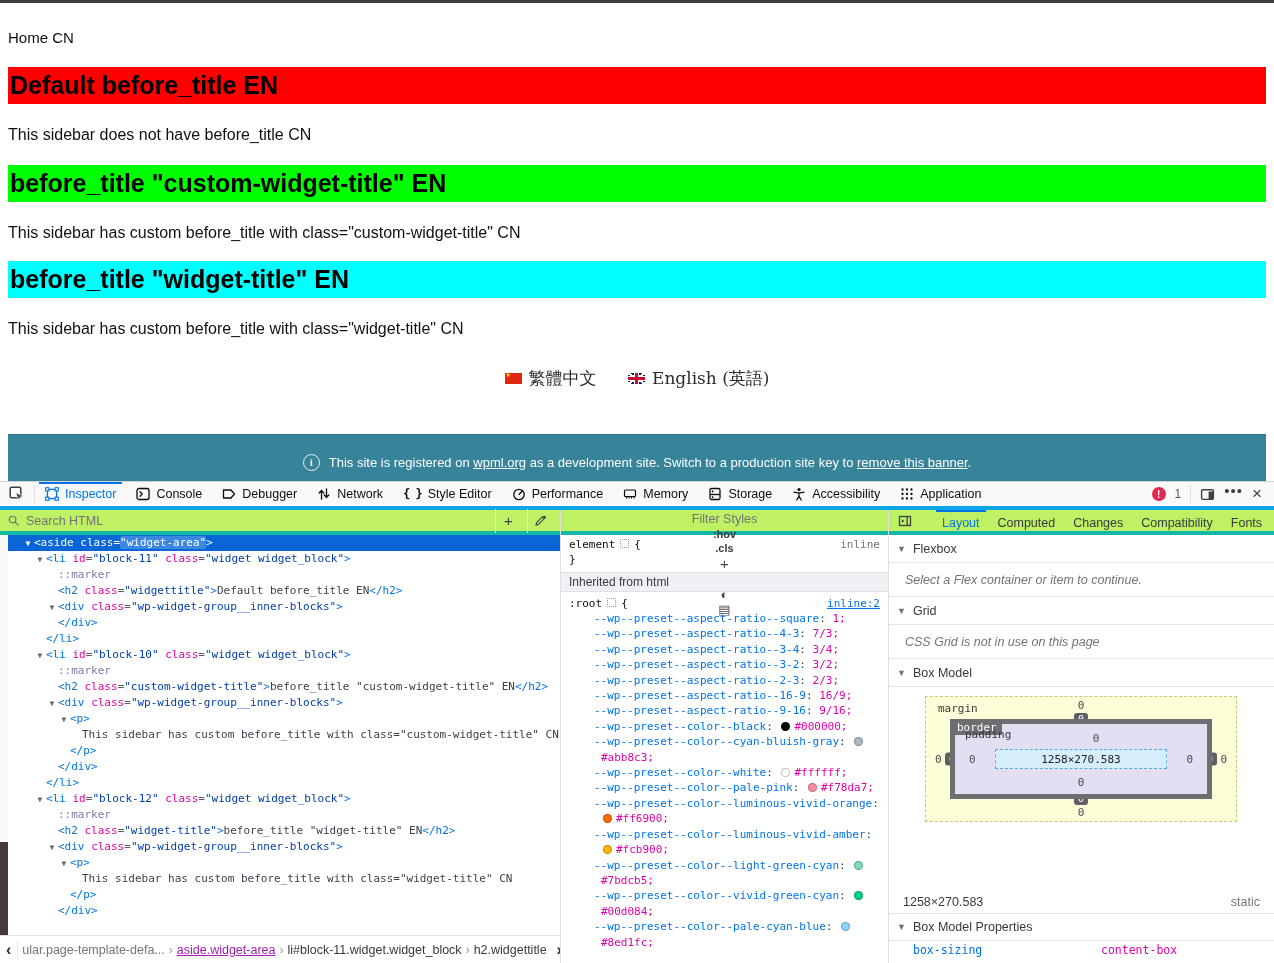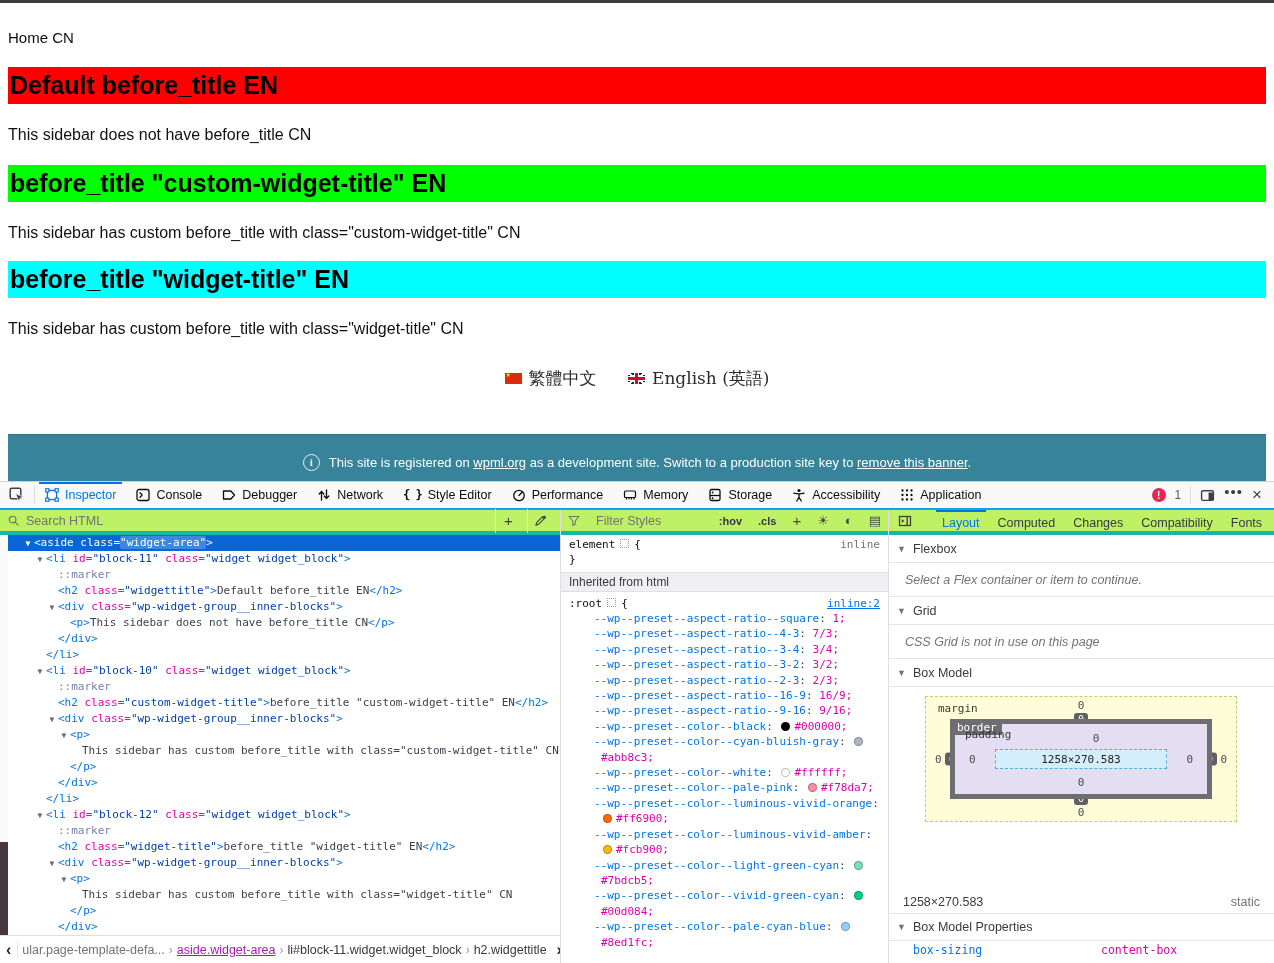--- a/index.html
+++ b/index.html
@@ -34,21 +34,21 @@
                  border-top:1px solid #2e7287; display:flex; align-items:center; justify-content:center; gap:9px;
                  color:#fff; font-size:13px; }
   .info-icon { width:17px; height:17px; border-radius:50%; border:1.6px solid #e8f2f5; color:#e8f2f5;
                font-size:11px; font-weight:bold; font-family:"Liberation Serif", serif;
                display:flex; align-items:center; justify-content:center; flex:0 0 auto; }
   #wpml-banner a { color:#fff; text-decoration:underline; cursor:pointer; }
 
   
   #devtools { position:absolute; top:481px; left:0; width:1274px; height:482px; background:#fff;
               border-top:1px solid #cfcfd4; font-size:12px; color:#0c0c0d; }
-  #dt-toolbar { height:28px; background:#f9f9fa; border-bottom:2px solid #0ea5e9; display:flex; align-items:stretch; }
+  #dt-toolbar { height:28px; background:#f9f9fa; border-bottom:4px solid #0ea5e9; display:flex; align-items:stretch; }
   #picker-btn { display:flex; align-items:center; padding:0 9px; color:#3f3f46; cursor:pointer; }
   #picker-btn svg { width:16px; height:16px; }
   .tb-sep { width:1px; height:18px; background:#dddde1; align-self:center; }
   .dt-tab { position:relative; display:flex; align-items:center; gap:6px; padding:0 10px; cursor:pointer;
             font-size:12.5px; color:#0c0c0d; white-space:nowrap; }
   .dt-tab svg { width:14px; height:14px; }
   .dt-tab .brace { font-family:"DejaVu Sans Mono", monospace; font-weight:bold; font-size:12px; letter-spacing:-1px; }
   .dt-tab.active { color:#0074e8; }
   .dt-tab.active::before { content:""; position:absolute; top:0; left:4px; right:4px; height:2px; background:#0074e8; }
   #dt-controls { margin-left:auto; display:flex; align-items:center; gap:9px; padding-right:12px; }
@@ -87,21 +87,21 @@
   .bc-chev { padding:0 6px; font-size:16px; font-weight:bold; color:#2a2a2e; cursor:pointer; }
   #bc-left { border-right:1px solid #e8e8ea; }
   #bc-right { margin-left:auto; }
   .bc-item { margin:0 4px; white-space:nowrap; cursor:pointer; color:#39393d; }
   .bc-item.dim { color:#737373; }
   .bc-item.sel { color:#a21caf;text-decoration:underline; }
   .bc-sep { color:#9a9a9e; font-size:12px; }
 
   
   #col-styles { position:absolute; left:561px; top:0; width:327px; bottom:0; overflow:hidden; }
-  #styles-head { padding:0 7px; gap:16px; }
+  #styles-head { padding:0 7px; gap:2px;flex-direction:column; }
   #styles-head .ph { color:#737373; font-size:12.5px; flex:1; }
   .mini-btn { color:#39393d; font-size:11px; font-weight:bold; cursor:pointer; }
   .uni-btn { color:#4a4a4f; font-size:13px; cursor:pointer; line-height:1; }
   #styles-body { position:absolute; top:25px; left:0; right:0; bottom:0; overflow:hidden;
                  font-family:"DejaVu Sans Mono", monospace; font-size:11px; color:#0c0c0d; padding-top:2px; }
   .rule-line { display:flex; line-height:15px; padding:0 8px; white-space:pre; }
   .rule-line .grow { flex:1; }
   .dotbox { display:inline-block; width:9px; height:9px; border:1px dotted #9a9a9e; margin:2px 5px 0 5px; }
   .rule-badge { color:#737373; }
   .rule-link { color:#0074e8; text-decoration:underline; cursor:pointer; }
@@ -311,21 +311,20 @@
         <div id="markup-tree">
           <div id="tree-gutter">
               <div class="thumb"></div>
             </div>
           <div id="tree-rows">
               <div class="mrow sel" style="padding-left: 22px;"><span class="arr">▼</span><span class="tk-t">&lt;aside </span><span class="tk-a">class</span><span class="tk-p">=</span><span class="tk-v">"widget-area"</span><span class="tk-t">&gt;</span></div>
               <div class="mrow" style="padding-left: 34px;"><span class="arr">▼</span><span class="tk-t">&lt;li </span><span class="tk-a">id</span><span class="tk-p">=</span><span class="tk-v">"block-11"</span><span class="tk-p"> </span><span class="tk-a">class</span><span class="tk-p">=</span><span class="tk-v">"widget widget_block"</span><span class="tk-t">&gt;</span></div>
               <div class="mrow" style="padding-left: 46px;"><span class="arr"></span><span class="tk-m">::marker</span></div>
               <div class="mrow" style="padding-left: 46px;"><span class="arr"></span><span class="tk-t">&lt;h2 </span><span class="tk-a">class</span><span class="tk-p">=</span><span class="tk-v">"widgettitle"</span><span class="tk-t">&gt;</span><span class="tk-x">Default before_title EN</span><span class="tk-t">&lt;/h2&gt;</span></div>
               <div class="mrow" style="padding-left: 46px;"><span class="arr">▼</span><span class="tk-t">&lt;div </span><span class="tk-a">class</span><span class="tk-p">=</span><span class="tk-v">"wp-widget-group__inner-blocks"</span><span class="tk-t">&gt;</span></div>
-              <div class="mrow" style="padding-left: 58px;"><span class="arr"></span><span class="tk-t">&lt;p&gt;</span><span class="tk-x">This sidebar does not have before_title CN</span><span class="tk-t">&lt;/p&gt;</span></div>
               <div class="mrow" style="padding-left: 46px;"><span class="arr"></span><span class="tk-t">&lt;/div&gt;</span></div>
               <div class="mrow" style="padding-left: 34px;"><span class="arr"></span><span class="tk-t">&lt;/li&gt;</span></div>
               <div class="mrow" style="padding-left: 34px;"><span class="arr">▼</span><span class="tk-t">&lt;li </span><span class="tk-a">id</span><span class="tk-p">=</span><span class="tk-v">"block-10"</span><span class="tk-p"> </span><span class="tk-a">class</span><span class="tk-p">=</span><span class="tk-v">"widget widget_block"</span><span class="tk-t">&gt;</span></div>
               <div class="mrow" style="padding-left: 46px;"><span class="arr"></span><span class="tk-m">::marker</span></div>
               <div class="mrow" style="padding-left: 46px;"><span class="arr"></span><span class="tk-t">&lt;h2 </span><span class="tk-a">class</span><span class="tk-p">=</span><span class="tk-v">"custom-widget-title"</span><span class="tk-t">&gt;</span><span class="tk-x">before_title "custom-widget-title" EN</span><span class="tk-t">&lt;/h2&gt;</span></div>
               <div class="mrow" style="padding-left: 46px;"><span class="arr">▼</span><span class="tk-t">&lt;div </span><span class="tk-a">class</span><span class="tk-p">=</span><span class="tk-v">"wp-widget-group__inner-blocks"</span><span class="tk-t">&gt;</span></div>
               <div class="mrow" style="padding-left: 58px;"><span class="arr">▼</span><span class="tk-t">&lt;p&gt;</span></div>
               <div class="mrow" style="padding-left: 70px;"><span class="arr"></span><span class="tk-x">This sidebar has custom before_title with class="custom-widget-title" CN</span></div>
               <div class="mrow" style="padding-left: 58px;"><span class="arr"></span><span class="tk-t">&lt;/p&gt;</span></div>
               <div class="mrow" style="padding-left: 46px;"><span class="arr"></span><span class="tk-t">&lt;/div&gt;</span></div>

